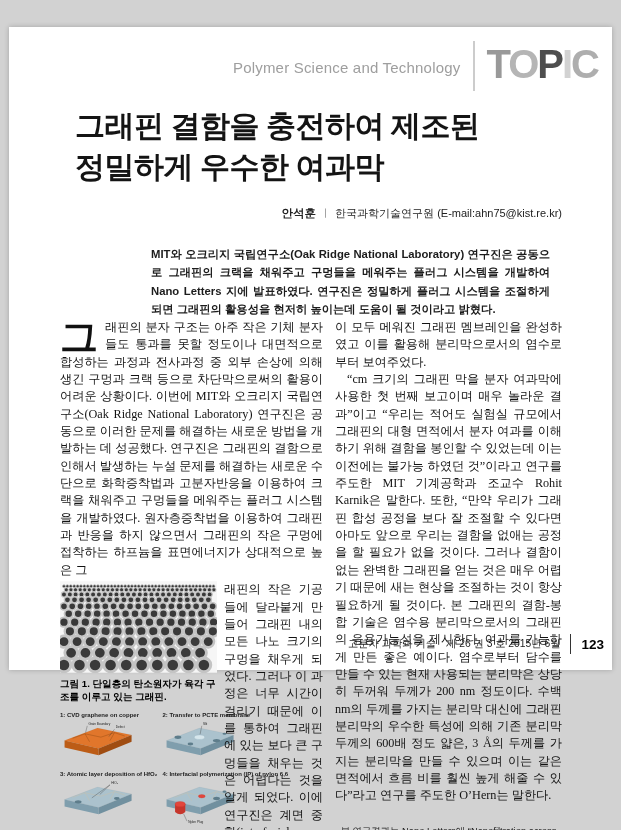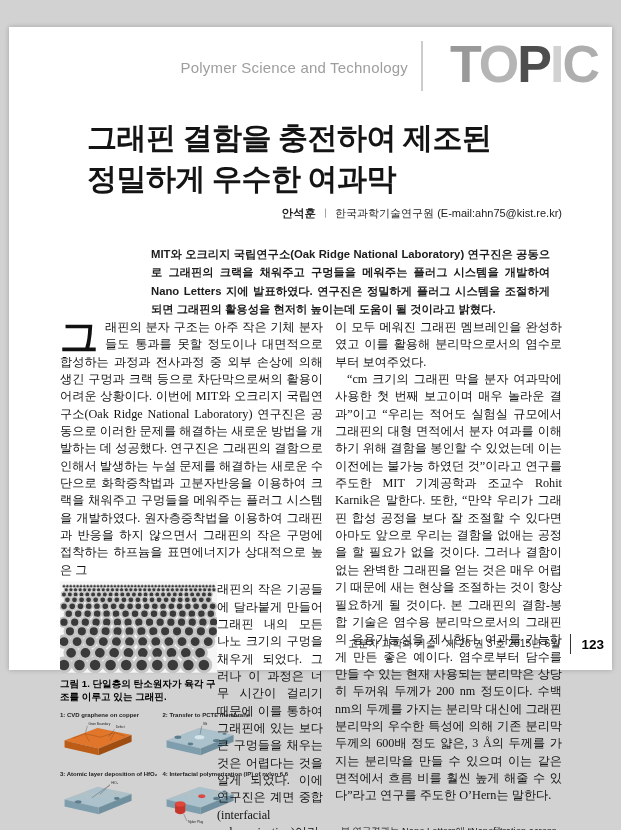--- a/index.html
+++ b/index.html
@@ -12,24 +12,24 @@
   .page{
     position:absolute;left:9px;top:27px;width:603px;height:643px;
     background:#ffffff;
     box-shadow:0 0 5px rgba(0,0,0,.22);
     text-decoration:underline;
   }
   
   .header{position:absolute;top:8px;right:14px;display:flex;align-items:flex-start;}
   .section-label{font-size:15px;color:#9e9e9e;padding-top:24px;letter-spacing:.2px;}
   .header-divider{width:2px;height:50px;background:#cccccc;margin:6px 11px 0 13px;}
-  .masthead{font-size:52px;font-weight:800;letter-spacing:-2px;line-height:58px;font-family:"Liberation Sans","DejaVu Sans",sans-serif;margin-left:16px;}
+  .masthead{font-size:40px;font-weight:800;letter-spacing:-2px;line-height:58px;font-family:"Liberation Sans","DejaVu Sans",sans-serif;}
   
   .title{
-    position:absolute;left:66px;top:78px;margin:12px;
+    position:absolute;left:66px;top:78px;margin:0;
     font-family:"Liberation Serif","DejaVu Serif",serif;
     font-size:30px;font-weight:600;color:#141414;line-height:41px;letter-spacing:-.5px;
   }
   
   .byline{position:absolute;top:179px;right:50px;font-size:11px;color:#222;}
   .byline .author{font-weight:700;font-size:11.5px;}
   .byline .sep{color:#8a8a8a;margin:0 4px;}
   
   .abstract{
     position:absolute;left:130px;right:50px;top:206px;margin:12px;
@@ -42,21 +42,21 @@
   .para{
     margin:0;font-family:"Liberation Serif","DejaVu Serif",serif;
     font-size:12.2px;line-height:17.35px;color:#121212;text-align:justify;
   }
   .para.indent{text-indent:12px;}
   .dropcap{
     float:left;font-size:38px;line-height:31px;font-weight:600;
     margin:3px 7px 0 0;color:#111;
   }
   .wrapzone{margin-top:2px;}
-  .figstack{float:left;width:157px;}
+  .figstack{float:left;width:157px;margin-right:7px;}
   .fig1{width:157px;height:92px;}
   .fig1 svg{display:block;width:157px;height:92px;}
   .caption{
     font-size:9.6px;font-weight:700;color:#000;line-height:12.5px;
     margin:5px 0 9px 0;text-align:left;
   }
   .panelgrid{display:grid;grid-template-columns:1fr 1fr;gap:3px 5px;}
   .panel{display:flex;flex-direction:column;}
   .panel-title{font-size:6px;font-weight:700;color:#222;line-height:7px;margin-bottom:1px;white-space:nowrap;overflow:hidden;}
   .panel svg{display:block;width:75px;height:48px;}

